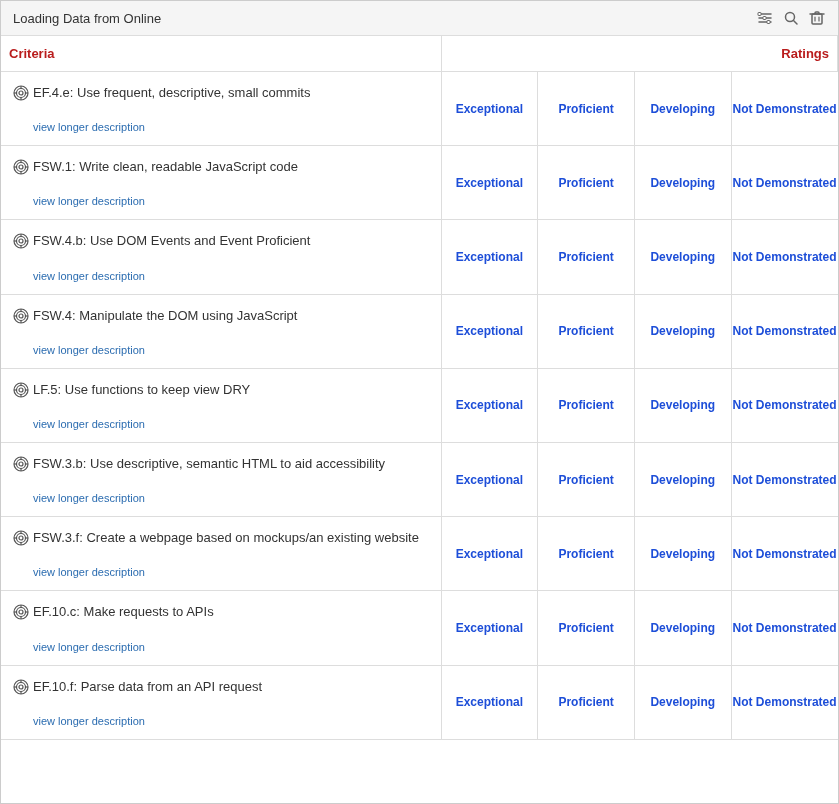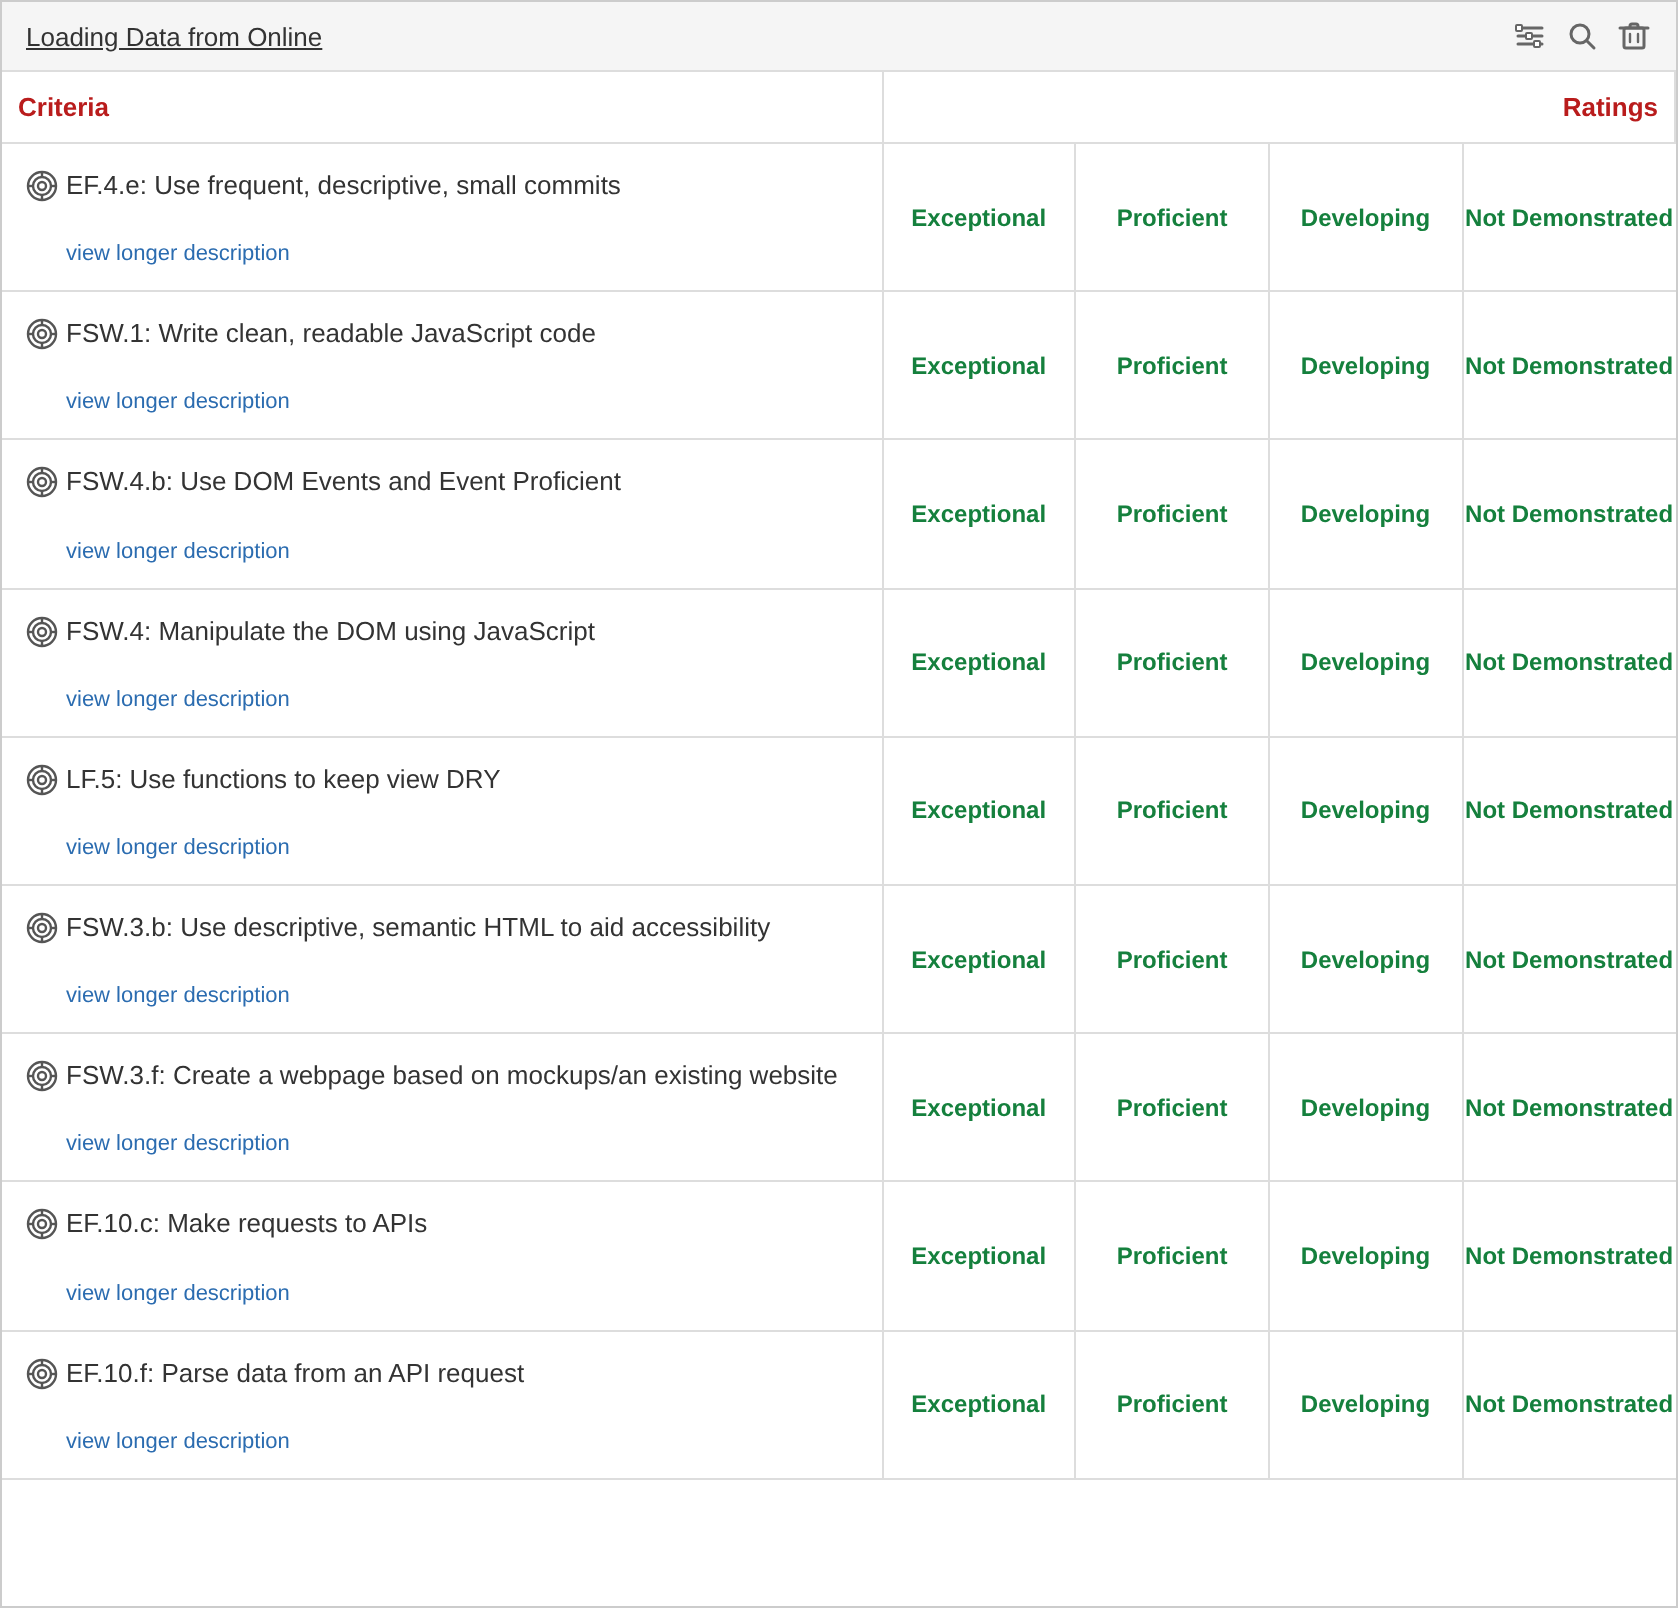--- a/index.html
+++ b/index.html
@@ -22,21 +22,20 @@
       background: #fff;
     }
 
     .title-bar {
       display: flex;
       align-items: center;
       justify-content: space-between;
       padding: 8px 12px;
       border-bottom: 1px solid #ddd;
       background: #f5f5f5;
-      text-decoration: underline;
     }
 
     .title-bar-title {
       font-size: 13px;
       font-weight: 500;
       color: #333;
     }
 
     .title-bar-icons {
       display: flex;
@@ -118,21 +117,21 @@
       cursor: pointer;
       text-decoration: none;
       margin-left: 20px;
     }
 
     .rating-cell {
       text-align: center;
       padding: 12px 8px;
       font-size: 12px;
       font-weight: 700;
-      color: #15803d;
+      color: #1d4ed8;
       min-width: 95px;
     }
   </style>
 </head>
 <body>
 
 <div class="window">
   <div class="title-bar">
     <span class="title-bar-title">Loading Data from Online</span>
     <div class="title-bar-icons">

